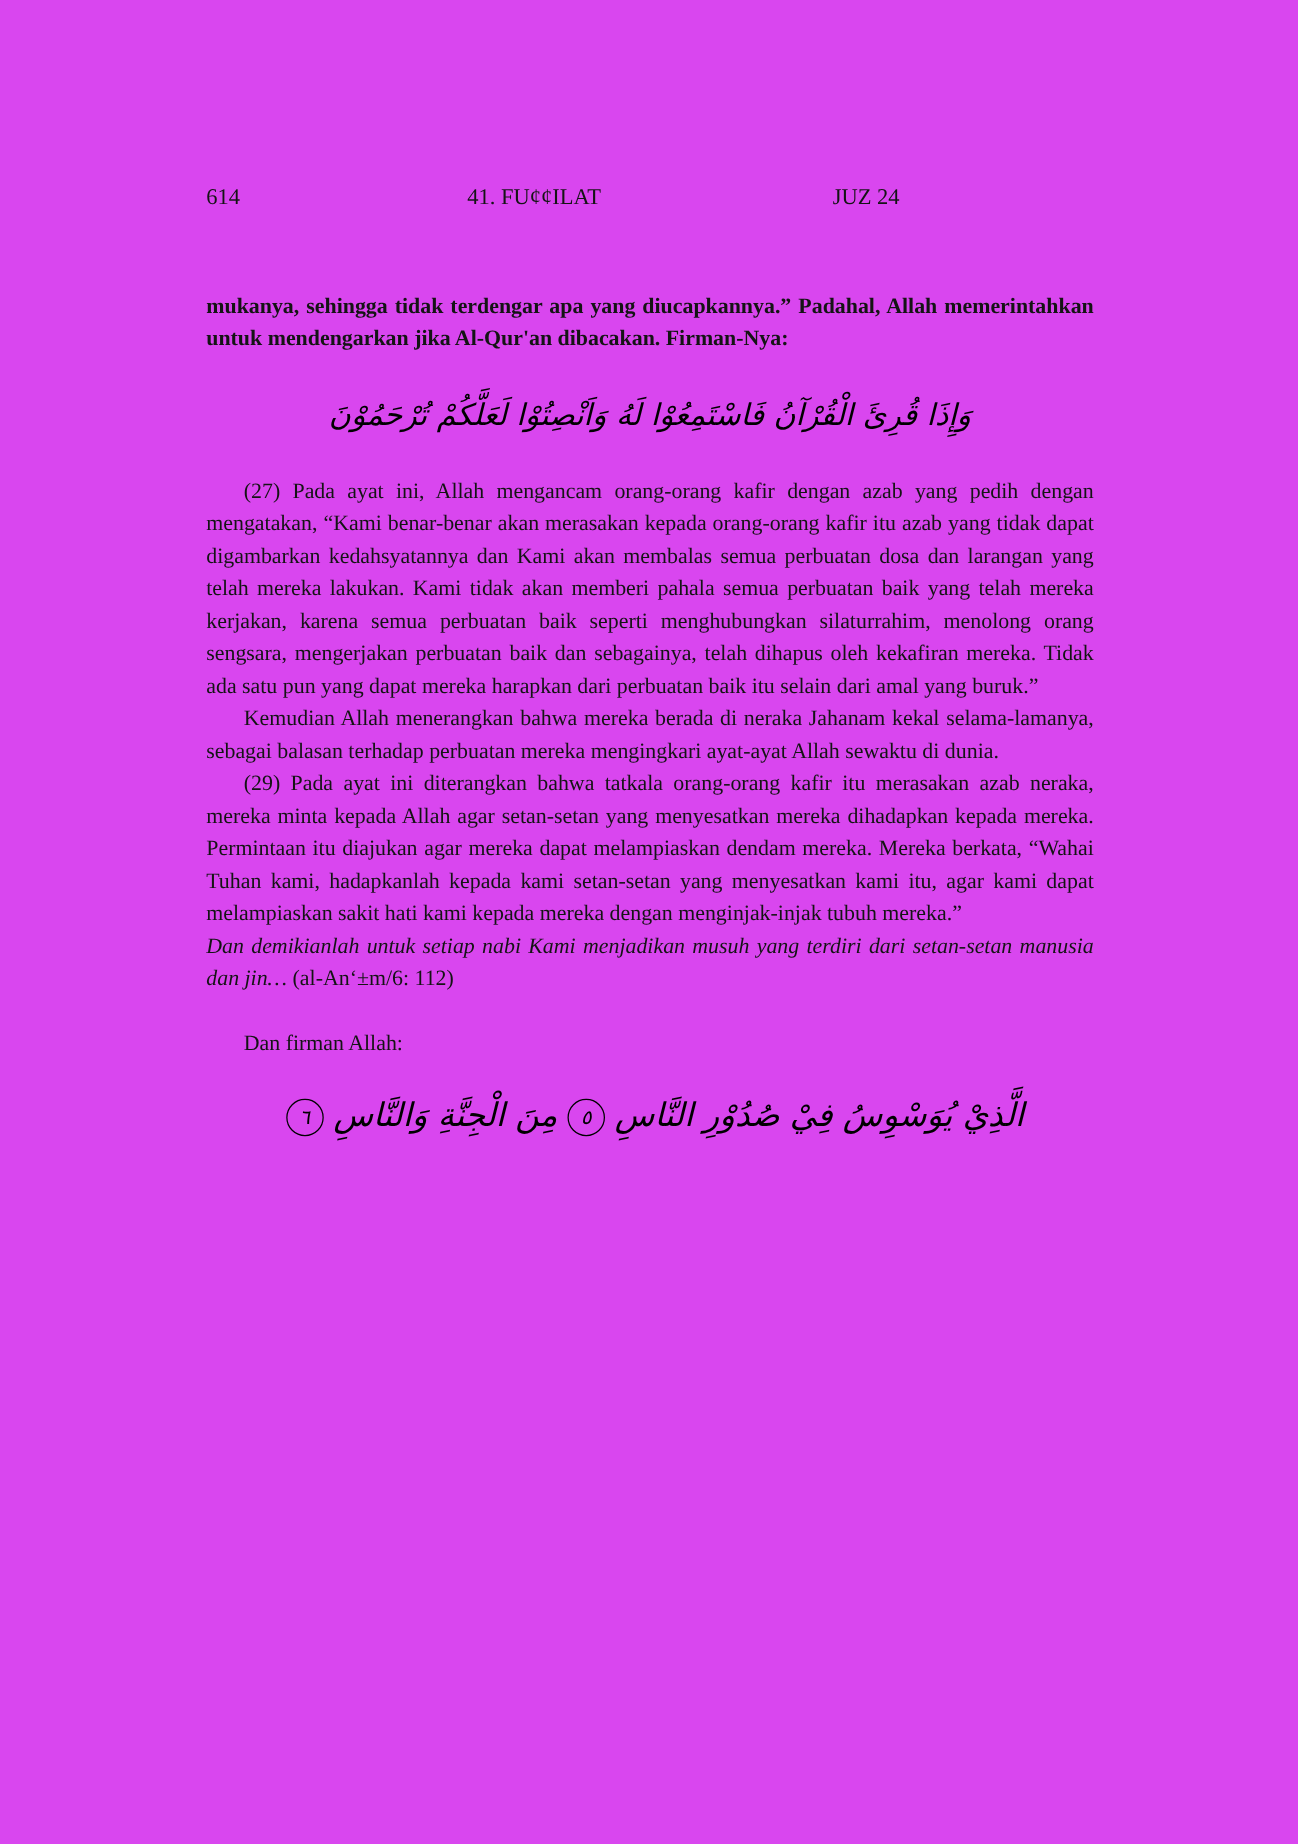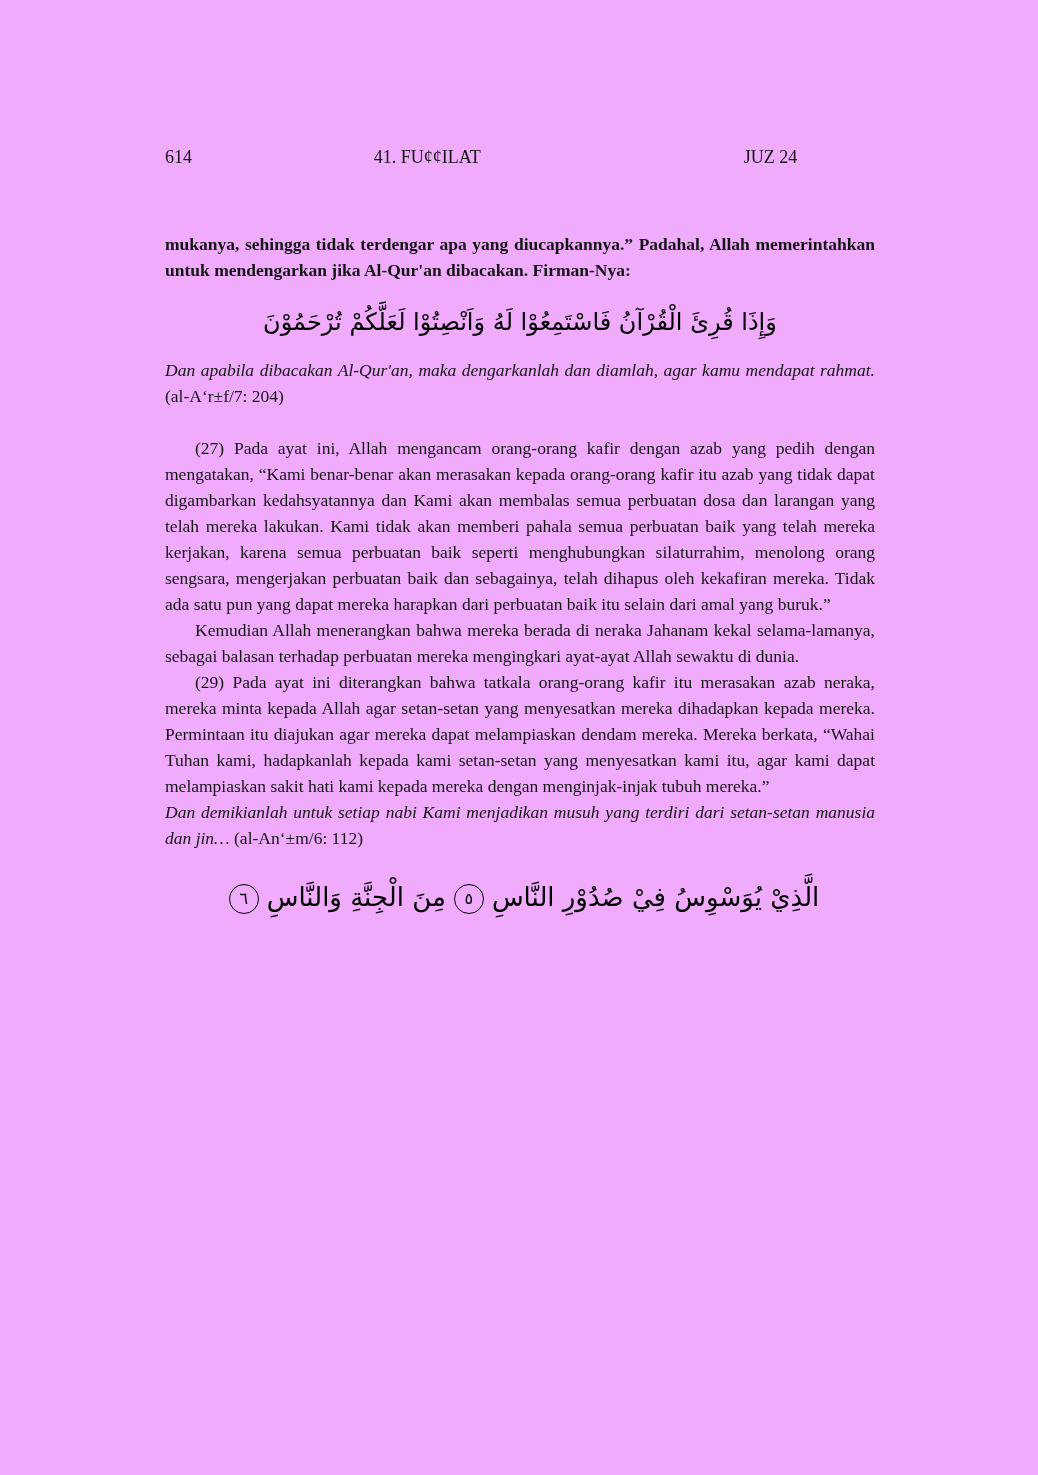--- a/index.html
+++ b/index.html
@@ -7,48 +7,49 @@
   body {
     width: 1038px;
     font-family: "Liberation Serif", serif;
     color: #141414;
     -webkit-font-smoothing: antialiased;
   }
   .page {
     width: 1038px;
     min-height: 1475px;
     padding: 145px 163px 40px 165px;
-    background: #f0abfc;
+    background: #d946ef;
   }
   .header {
     display: grid;
     grid-template-columns: 1fr 1.4fr 1fr;
     font-size: 18px;
     line-height: 24px;
     margin-bottom: 62px;
   }
   .header .hnum { text-align: left; }
   .header .htitle { text-align: left; }
-  .header .hjuz { text-align: center; }
+  .header .hjuz { text-align: left; }
   .para {
     font-size: 17.5px;
     line-height: 26px;
     text-align: justify;
     text-indent: 30px;
   }
   .para.noindent { text-indent: 0; font-weight: bold; }
   .gap-top { margin-top: 26px; }
   .arabic {
     direction: rtl;
     text-align: center;
     font-family: "DejaVu Sans", sans-serif;
     font-size: 24px;
     line-height: 1.75;
-    margin: 18px 0 14px 0;
+    margin: 28px 0 14px 0;
     color: #000;
+    font-style: italic;
   }
   .arabic-wide {
     font-size: 26px;
     margin-top: 24px;
   }
   .ayah-mark {
     display: inline-block;
     width: 30px;
     height: 30px;
     border: 1.6px solid #000;
@@ -75,31 +76,31 @@
   <div class="header">
     <span class="hnum">614</span>
     <span class="htitle">41. FU¢¢ILAT</span>
     <span class="hjuz">JUZ 24</span>
   </div>
 
   <p class="para noindent">mukanya, sehingga tidak terdengar apa yang diucapkannya.” Padahal, Allah memerintahkan untuk mendengarkan jika Al-Qur'an dibacakan. Firman-Nya:</p>
 
   <div class="arabic">وَإِذَا قُرِئَ الْقُرْآنُ فَاسْتَمِعُوْا لَهُ وَاَنْصِتُوْا لَعَلَّكُمْ تُرْحَمُوْنَ</div>
 
-  <p class="trans"><em>Dan apabila dibacakan Al-Qur'an, maka dengarkanlah dan diamlah, agar kamu mendapat rahmat.</em> <span class="ref">(al-A‘r±f/7: 204)</span></p>
 
   <p class="para gap-top">(27) Pada ayat ini, Allah mengancam orang-orang kafir dengan azab yang pedih dengan mengatakan, “Kami benar-benar akan merasakan kepada orang-orang kafir itu azab yang tidak dapat digambarkan kedahsyatannya dan Kami akan membalas semua perbuatan dosa dan larangan yang telah mereka lakukan. Kami tidak akan memberi pahala semua perbuatan baik yang telah mereka kerjakan, karena semua perbuatan baik seperti menghubungkan silaturrahim, menolong orang sengsara, mengerjakan perbuatan baik dan sebagainya, telah dihapus oleh kekafiran mereka. Tidak ada satu pun yang dapat mereka harapkan dari perbuatan baik itu selain dari amal yang buruk.”</p>
 
 
   <p class="para">Kemudian Allah menerangkan bahwa mereka berada di neraka Jahanam kekal selama-lamanya, sebagai balasan terhadap perbuatan mereka mengingkari ayat-ayat Allah sewaktu di dunia.</p>
 
   <p class="para">(29) Pada ayat ini diterangkan bahwa tatkala orang-orang kafir itu merasakan azab neraka, mereka minta kepada Allah agar setan-setan yang menyesatkan mereka dihadapkan kepada mereka. Permintaan itu diajukan agar mereka dapat melampiaskan dendam mereka. Mereka berkata, “Wahai Tuhan kami, hadapkanlah kepada kami setan-setan yang menyesatkan kami itu, agar kami dapat melampiaskan sakit hati kami kepada mereka dengan menginjak-injak tubuh mereka.”</p>
 
 
 
   <p class="trans"><em>Dan demikianlah untuk setiap nabi Kami menjadikan musuh yang terdiri dari setan-setan manusia dan jin…</em> <span class="ref">(al-An‘±m/6: 112)</span></p>
 
+  <p class="para gap-top">Dan firman Allah:</p>
 
   <div class="arabic arabic-wide">
     <span>الَّذِيْ يُوَسْوِسُ فِيْ صُدُوْرِ النَّاسِ</span><span class="ayah-mark">٥</span><span>مِنَ الْجِنَّةِ وَالنَّاسِ</span><span class="ayah-mark">٦</span>
   </div>
 
 </div>
 
 </body></html>

